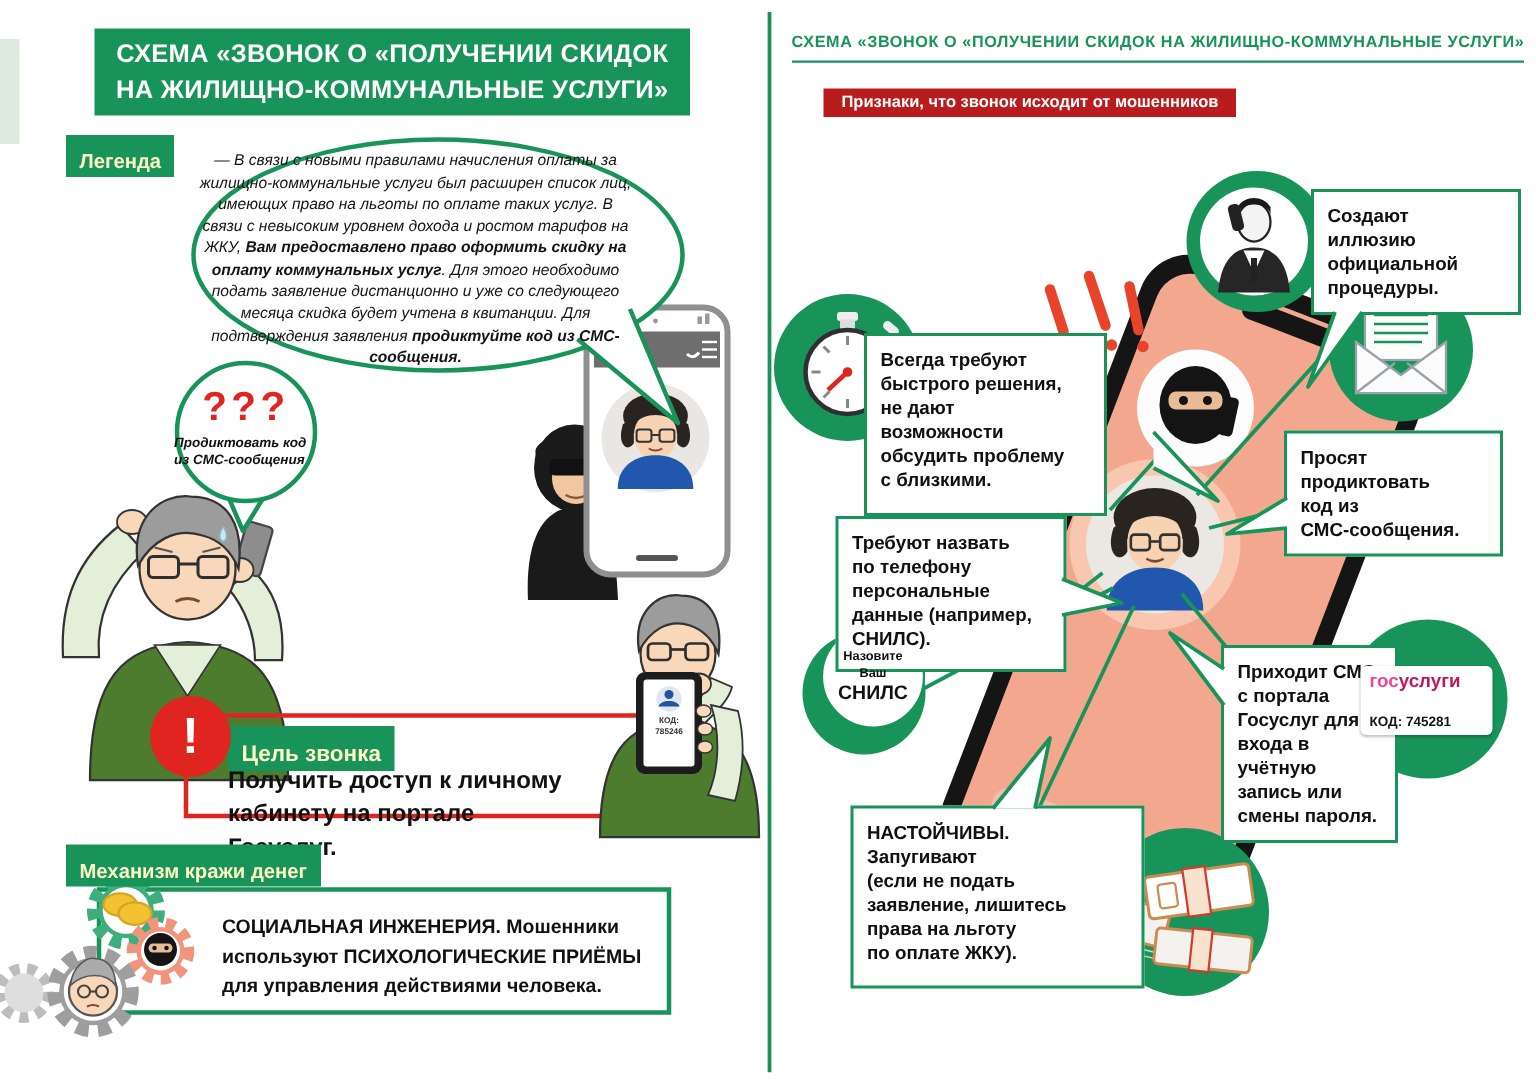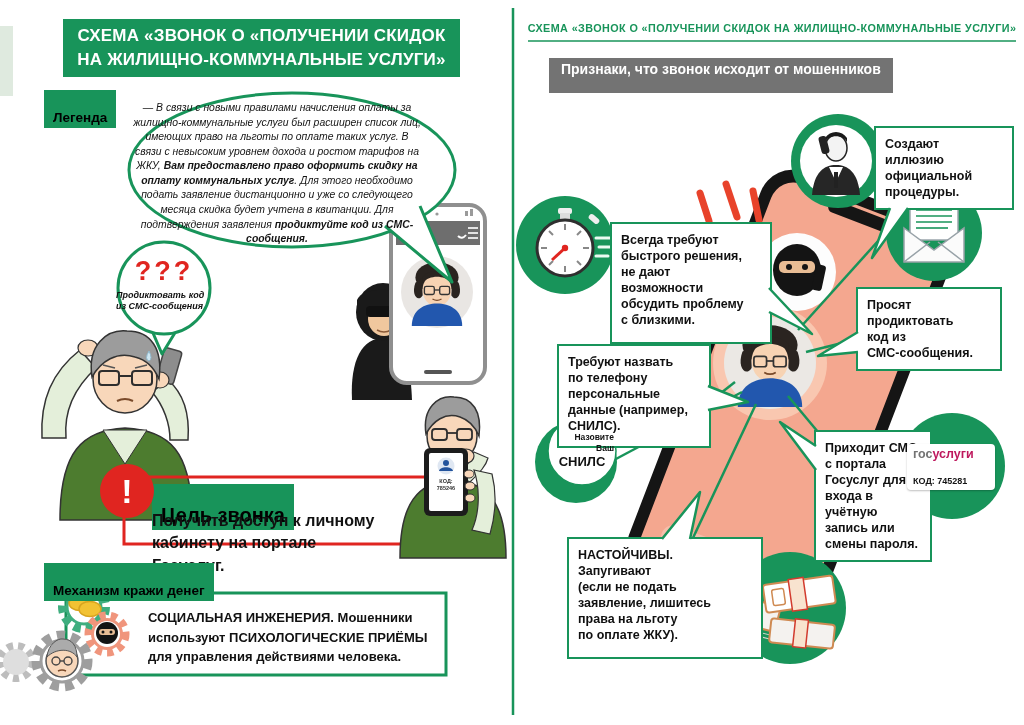--- a/index.html
+++ b/index.html
@@ -3,38 +3,38 @@
 <meta charset="utf-8">
 <style>
   html,body{margin:0;padding:0;background:#fff;}
   #stage{position:relative;width:1024px;height:715px;background:#fff;overflow:hidden;
          font-family:"Liberation Sans",sans-serif;color:#111;}
   .abs{position:absolute;}
   svg{display:block;}
   .title-box{background:#18945a;color:#fff;font-weight:700;font-size:17px;line-height:1.4;
              text-align:center;letter-spacing:.2px;display:flex;align-items:center;justify-content:center;
              white-space:pre-line;}
-  .glabel{background:#18945a;color:#000000;font-weight:700;padding:20px 9px 3px;font-size:13.5px;display:inline-block;}
+  .glabel{background:#18945a;color:#fef9c3;font-weight:700;padding:10px 9px 3px;font-size:13.5px;display:inline-block;}
   .bubble-text{font-style:italic;font-size:10.4px;line-height:1.4;text-align:center;color:#141414;}
   .bubble-text .b{font-weight:700;}
   .qmarks{color:#e02520;font-weight:700;font-size:27px;letter-spacing:3px;text-align:center;line-height:1;}
   .qsub{font-weight:700;font-style:italic;font-size:9px;line-height:1.25;white-space:pre-line;}
   .alert-circle{width:54px;height:54px;border-radius:50%;background:#e02520;color:#fff;font-weight:700;
                 font-size:34px;display:flex;align-items:center;justify-content:center;}
   .goal-text{font-weight:700;font-size:16px;line-height:1.4;white-space:pre-line;}
   .mech-text{font-weight:700;font-size:13px;line-height:1.5;white-space:pre-line;margin-left:12px;}
   .rheader{color:#18945a;font-weight:700;font-size:10.8px;letter-spacing:.4px;text-align:center;}
-  .signs-label{background:#737373;color:#fff;font-weight:700;padding:3px 12px 16px;font-size:14px;display:inline-block;}
+  .signs-label{background:#b91c1c;color:#fff;font-weight:700;padding:3px 12px 4px;font-size:11px;display:inline-block;}
   .callout{background:#fff;border:2.5px solid #18945a;color:#101010;font-weight:700;font-size:12.5px;
            line-height:1.28;padding:8px 9px;white-space:pre-line;box-sizing:border-box;}
-  .snils-t1{font-weight:700;font-size:8.5px;text-align:right;line-height:1.3;}
+  .snils-t1{font-weight:700;font-size:8.5px;text-align:center;line-height:1.3;}
   .snils-t2{font-weight:700;font-size:13px;text-align:center;line-height:1.2;}
   .gos-card{background:#fff;border-radius:4px;box-shadow:0 1px 2px rgba(0,0,0,.25);padding:4px 6px;box-sizing:border-box;}
   .gos-logo{font-weight:700;font-size:12.5px;line-height:1.1;}
-  .gos-blue{color:#737373;} .gos-red{color:#be185d;}
+  .gos-blue{color:#ec4899;} .gos-red{color:#be185d;}
   .gos-code{font-weight:700;font-size:9px;color:#141414;margin-top:14px;}
   .phone2-code{font-weight:700;font-size:5.5px;line-height:1.3;color:#333;text-align:center;white-space:pre-line;}
 </style>
 </head>
 <body>
 
 <div id="stage">
 
   <svg class="abs" style="left:0;top:0;z-index:1" width="1024" height="725" viewBox="0 0 1024 725">
     <defs>
@@ -297,21 +297,21 @@
   <div class="abs bubble-text" style="left:131px;top:101px;width:292px;z-index:2">
     <span>— В связи с новыми правилами начисления оплаты за жилищно-коммунальные услуги был расширен список лиц, имеющих право на льготы по оплате таких услуг.  В связи с невысоким уровнем дохода и ростом тарифов на ЖКУ, </span><span class="b">Вам предоставлено право оформить скидку на оплату коммунальных услуг</span><span>. Для этого необходимо подать заявление дистанционно и уже со следующего месяца скидка будет учтена в квитанции. Для подтверждения заявления </span><span class="b">продиктуйте код из СМС-сообщения.</span>
   </div>
 
   <div class="abs qmarks" style="left:124px;top:258px;width:80px;z-index:2">???</div>
   <div class="abs qsub" style="left:116px;top:290px;width:96px;z-index:2">Продиктовать код
 из СМС-сообщения</div>
 
   <div class="abs alert-circle" style="left:100px;top:464px;z-index:3">!</div>
   <div class="abs" style="left:152px;top:484px;z-index:2">
-    <span class="glabel" style="font-size:20px">Цель звонка</span>
+    <span class="glabel" style="font-size:15px">Цель звонка</span>
   </div>
   <div class="abs goal-text" style="left:152px;top:510px;width:240px;z-index:2">Получить доступ к личному
 кабинету на портале Госуслуг.</div>
 
   <div class="abs phone2-code" style="left:429px;top:478px;width:34px;z-index:2">КОД:
 785246</div>
 
   <div class="abs" style="left:44px;top:563px;z-index:2">
     <span class="glabel">Механизм кражи денег</span>
   </div>
@@ -321,21 +321,21 @@
 
   <div class="abs rheader" style="left:522px;top:22px;width:500px;z-index:2">СХЕМА «ЗВОНОК О «ПОЛУЧЕНИИ СКИДОК НА ЖИЛИЩНО-КОММУНАЛЬНЫЕ УСЛУГИ»</div>
   <div class="abs" style="left:549px;top:58px;z-index:2">
     <span class="signs-label">Признаки, что звонок исходит от мошенников</span>
   </div>
 
   <div class="abs callout" style="left:874px;top:126px;width:140px;min-height:84px;z-index:2">Создают
 иллюзию
 официальной
 процедуры.</div>
-  <div class="abs callout" style="left:610px;top:222px;width:162px;min-height:122px;z-index:2">Всегда требуют
+  <div class="abs callout" style="left:576px;top:222px;width:162px;min-height:122px;z-index:2">Всегда требуют
 быстрого решения,
 не дают
 возможности
 обсудить проблему
 с близкими.</div>
   <div class="abs callout" style="left:856px;top:287px;width:146px;min-height:84px;z-index:2">Просят
 продиктовать
 код из
 СМС-сообщения.</div>
   <div class="abs callout" style="left:557px;top:344px;width:154px;min-height:104px;z-index:2">Требуют назвать

